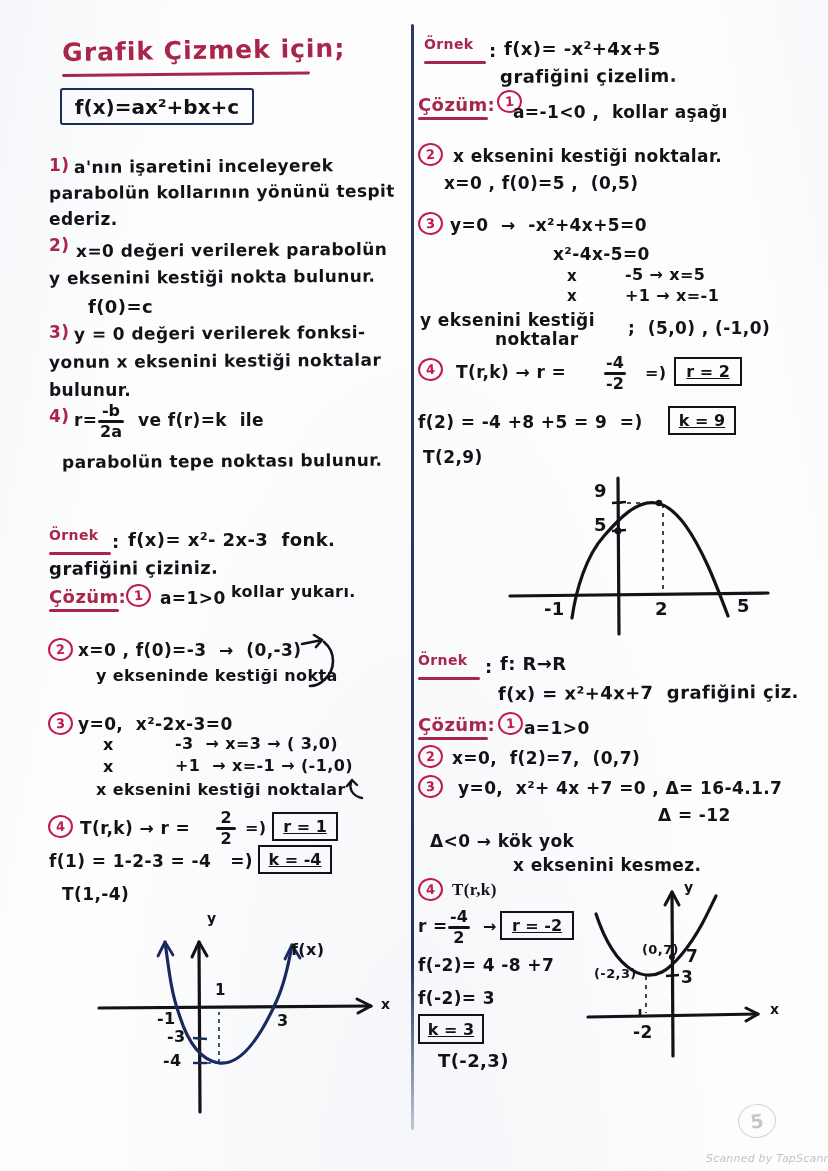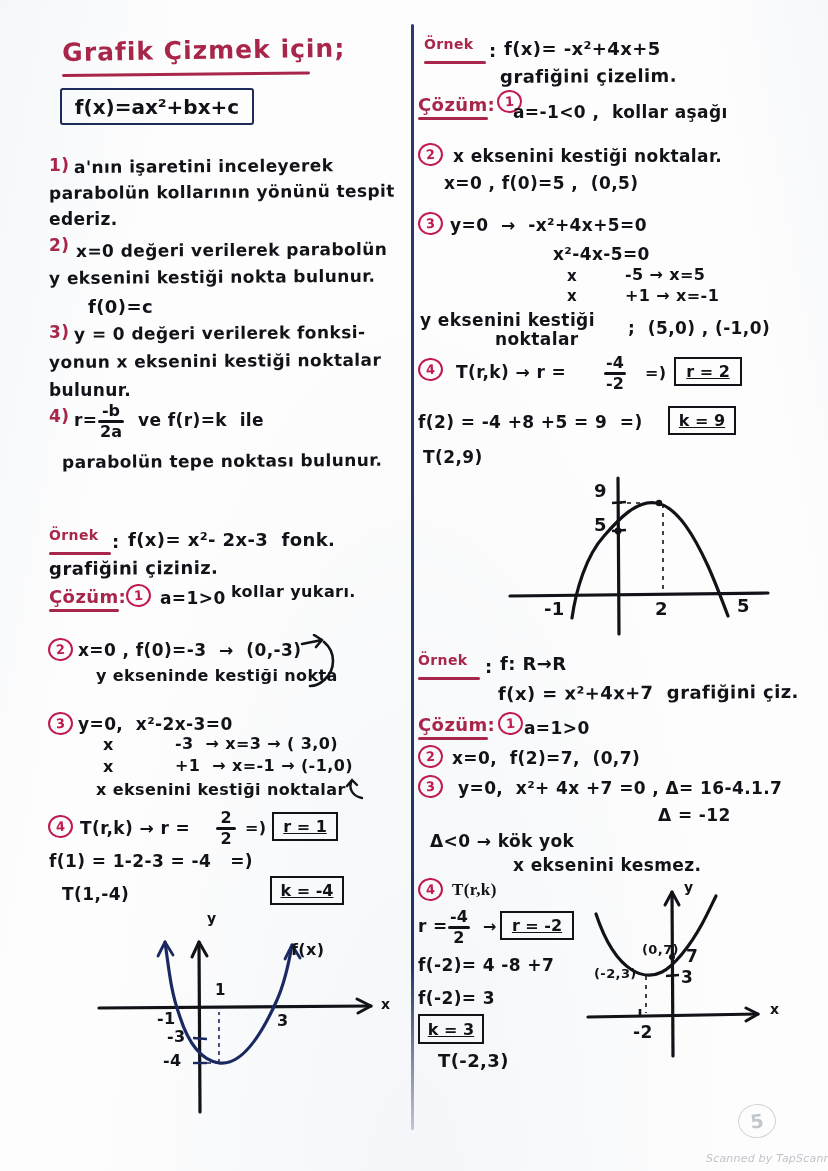--- a/index.html
+++ b/index.html
@@ -254,21 +254,21 @@
     <span class="num">2</span>
     <span class="bar"></span>
     <span class="den">2</span>
   </div>
   <div class="hw t16" style="left:245px; top:819px;">=)</div>
   <div class="boxed-dark t16" style="left:272px; top:812px; width:62px; height:25px;">
     <span>r = 1</span>
   </div>
 
   <div class="hw t17" style="left:49px; top:851px;">f(1) = 1-2-3 = -4   =)</div>
-  <div class="boxed-dark t16" style="left:258px; top:876px; width:70px; height:25px;margin-left:12px;">
+  <div class="boxed-dark t16" style="left:258px; top:845px; width:70px; height:25px;">
     <span>k = -4</span>
   </div>
   <div class="hw t17" style="left:62px; top:884px;">T(1,-4)</div>
 
   <div class="graph" style="left:95px; top:900px;">
     <svg width="310" height="215" viewBox="0 0 310 215">
 
       <path d="M4 108 L276 106" stroke="#111318" stroke-width="3.2" fill="none" stroke-linecap="round"></path>
       <path d="M276 106 L262 99 M276 106 L263 113" stroke="#111318" stroke-width="3" fill="none" stroke-linecap="round"></path>
 

